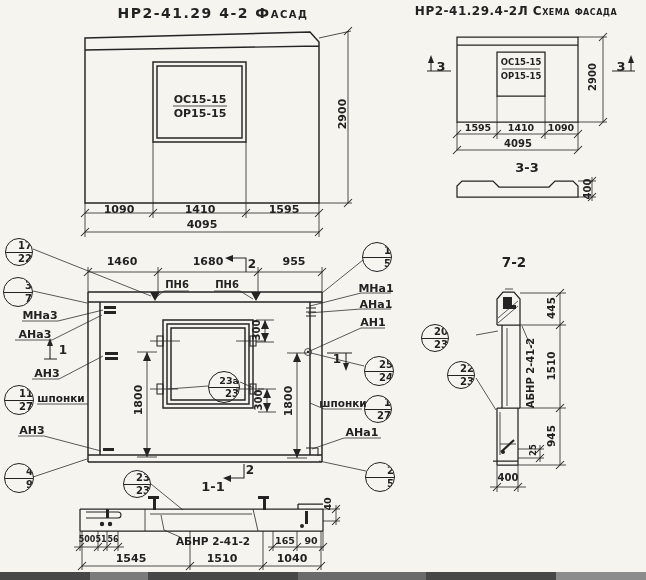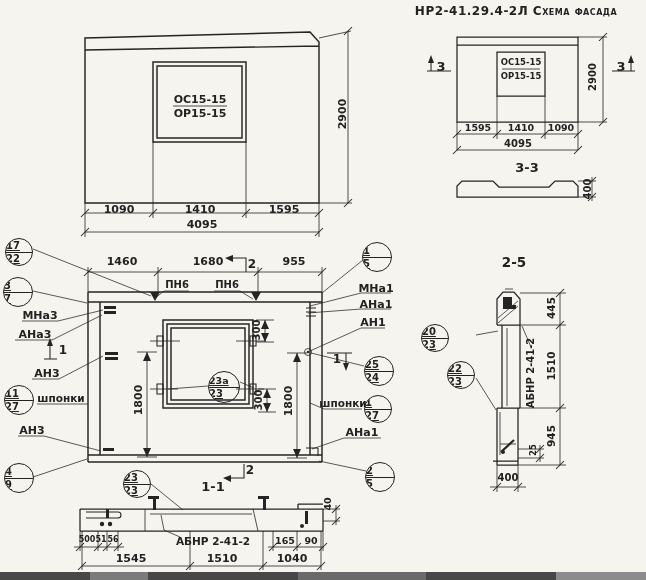--- a/index.html
+++ b/index.html
@@ -9,22 +9,22 @@
   .t{position:absolute;transform:translate(-50%,-50%);font:700 11px "DejaVu Sans",sans-serif;
      color:#222;white-space:nowrap;line-height:1;}
   .rot{transform:translate(-50%,-50%) rotate(-90deg);}
   .title{font-variant:small-caps;letter-spacing:1.5px;font-size:14px;}
   .fs8{font-size:8px;} .fs85{font-size:8.5px;} .fs95{font-size:9.5px;}
   .fs10{font-size:10px;} .fs105{font-size:10.5px;} .fs12{font-size:12px;text-align:right;}
   .fs13{font-size:13px;}
   .callout{position:absolute;border:1.4px solid #222;border-radius:50%;display:flex;
            flex-direction:column;align-items:center;justify-content:center;
            box-sizing:border-box;overflow:hidden;background:transparent;}
-  .cn{display:block;width:100%;text-align:left;font:700 10px "DejaVu Sans",sans-serif;
-      line-height:12px;color:#222;text-decoration:underline;}
+  .cn{display:block;width:100%;text-align:right;font:700 10px "DejaVu Sans",sans-serif;
+      line-height:12px;color:#222;}
   .cn.top{border-bottom:1.3px solid #222;}
   .lw2{stroke:#242424;stroke-width:1.45;fill:none;}
   .lw15{stroke:#242424;stroke-width:1.25;fill:none;}
   .lw1{stroke:#242424;stroke-width:1.05;fill:none;}
   .lw0{stroke:#242424;stroke-width:0.8;fill:none;}
   .lwL{stroke:#242424;stroke-width:0.75;fill:none;}
   .ink{fill:#242424;stroke:none;}
 </style>
 </head>
 <body>
@@ -144,20 +144,21 @@
   </g>
 
   <g>
     <rect x="0" y="572" width="646" height="8" fill="#474747"></rect>
     <rect x="90" y="572" width="58" height="8" fill="#7b7b7b"></rect>
     <rect x="298" y="572" width="128" height="8" fill="#6a6a6a"></rect>
     <rect x="556" y="572" width="90" height="8" fill="#8c8c8c"></rect>
   </g>
 </svg>
 
+<div class="t title" style="left:213px;top:13px">НР2-41.29 4-2 Фасад</div>
 <div class="t" style="left:200px;top:99px">ОС15-15</div>
 <div class="t" style="left:200px;top:113px">ОР15-15</div>
 <div class="t rot" style="left:342px;top:114px">2900</div>
 <div class="t" style="left:119px;top:209px">1090</div>
 <div class="t" style="left:200px;top:209px">1410</div>
 <div class="t" style="left:284px;top:209px">1595</div>
 <div class="t" style="left:202px;top:224px">4095</div>
 
 <div class="t title fs12" style="left:516px;top:11px;letter-spacing:0.5px">НР2-41.29.4-2Л Схема фасада</div>
 <div class="t fs85" style="left:521px;top:62px">ОС15-15</div>
@@ -250,21 +251,21 @@
 <div class="t fs8" style="left:87px;top:540px">500</div>
 <div class="t fs8" style="left:101px;top:540px">51</div>
 <div class="t fs8" style="left:113px;top:540px">56</div>
 <div class="t fs95" style="left:285px;top:541px">165</div>
 <div class="t fs95" style="left:311px;top:541px">90</div>
 <div class="t rot fs95" style="left:328px;top:504px">40</div>
 <div class="t" style="left:131px;top:558px">1545</div>
 <div class="t" style="left:222px;top:558px">1510</div>
 <div class="t" style="left:292px;top:558px">1040</div>
 
-<div class="t" style="left:514px;top:263px;font-size:13.5px">2-5</div>
+<div class="t" style="left:514px;top:263px;font-size:13.5px">7-2</div>
 <div class="t rot fs10" style="left:531px;top:373px">АБНР 2-41-2</div>
 <div class="t rot fs105" style="left:551px;top:308px">445</div>
 <div class="t rot fs105" style="left:551px;top:366px">1510</div>
 <div class="t rot fs105" style="left:551px;top:436px">945</div>
 <div class="t rot fs85" style="left:533px;top:450px">25</div>
 <div class="t fs10" style="left:508px;top:478px">400</div>
 
 </div>
 
 </body></html>

